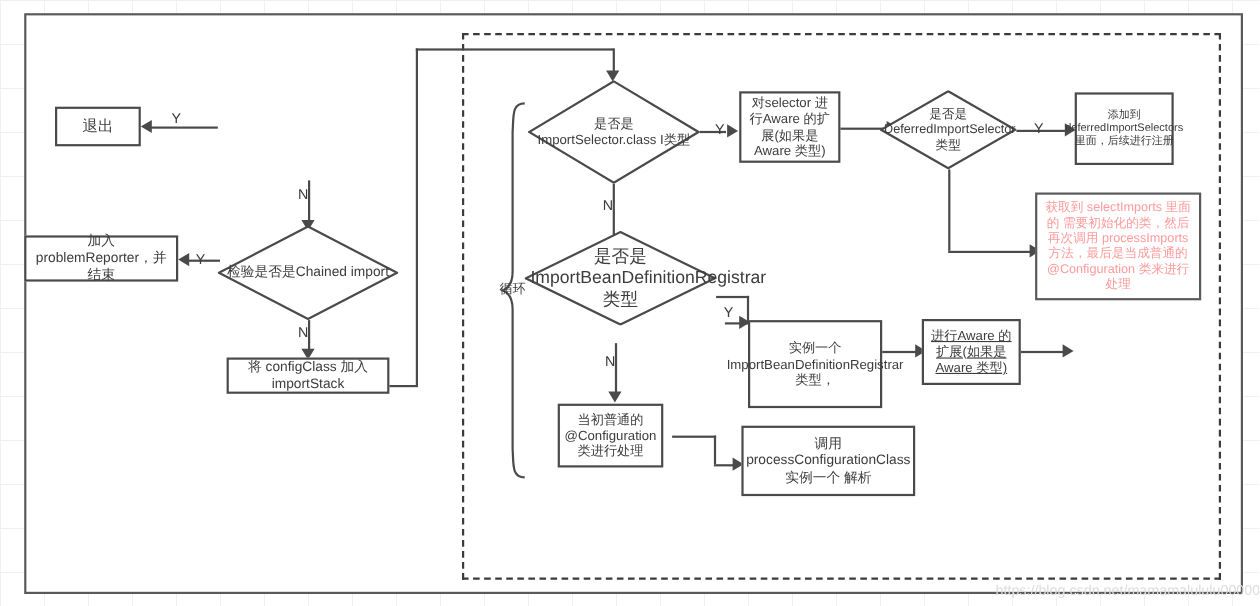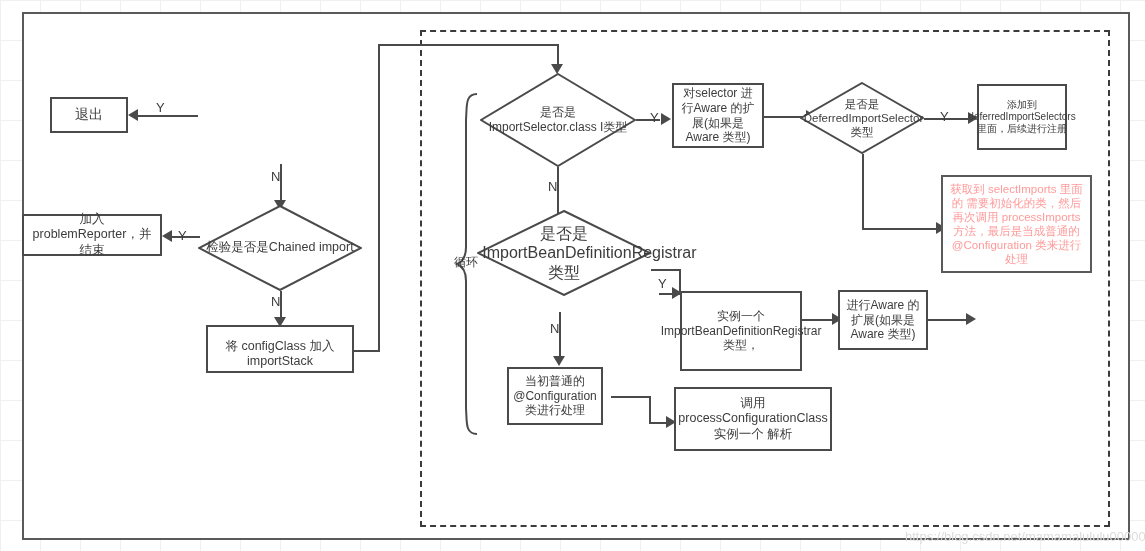--- a/index.html
+++ b/index.html
@@ -139,21 +139,21 @@
     <span>加入problemReporter，并结束</span>
   </div>
   <div class="hline" style="left:170px; top:236px; width:30px;"></div>
   <div class="arrow left" style="left:162px; top:230px;"></div>
   <div class="lbl" style="left:178px; top:229px;">Y</div>
 
   <div class="vline" style="left:280px; top:291px; height:30px;"></div>
   <div class="arrow down" style="left:274px; top:317px;"></div>
   <div class="lbl" style="left:271px; top:295px;">N</div>
 
-  <div class="node rect" style="left:206px; top:325px; width:148px; height:48px; font-size:12.5px;align-items:flex-end;">
+  <div class="node rect" style="left:206px; top:325px; width:148px; height:33px; font-size:12.5px;">
     <span>将 configClass 加入 importStack</span>
   </div>
 
   <div class="hline" style="left:354px; top:350px; width:26px;"></div>
   <div class="vline" style="left:378px; top:44px; height:306px;"></div>
   <div class="hline" style="left:378px; top:44px; width:180px;"></div>
   <div class="vline" style="left:557px; top:44px; height:24px;"></div>
   <div class="arrow down" style="left:551px; top:64px;"></div>
 
   <div class="brace" style="left:455px; top:92px; width:26px; height:345px;">
@@ -217,21 +217,21 @@
   <div class="hline" style="left:659px; top:293px; width:22px;"></div>
   <div class="lbl" style="left:658px; top:277px;">Y</div>
   <div class="arrow right" style="left:672px; top:287px;"></div>
 
   <div class="node rect" style="left:680px; top:291px; width:122px; height:80px; font-size:12px;">
     <span>实例一个 ImportBeanDefinitionRegistrar 类型，</span>
   </div>
   <div class="hline" style="left:802px; top:319px; width:32px;"></div>
   <div class="arrow right" style="left:832px; top:313px;"></div>
 
-  <div class="node rect" style="left:838px; top:290px; width:90px; height:60px; font-size:12px;">
+  <div class="node rect" style="left:838px; top:290px; width:90px; height:60px; font-size:12px;text-decoration:underline;">
     <span>进行Aware 的扩展(如果是Aware 类型)</span>
   </div>
   <div class="hline" style="left:928px; top:319px; width:40px;"></div>
   <div class="arrow right" style="left:966px; top:313px;"></div>
 
 
   <div class="vline" style="left:559px; top:312px; height:48px;"></div>
   <div class="arrow down" style="left:553px; top:356px;"></div>
   <div class="lbl" style="left:550px; top:322px;">N</div>
 

